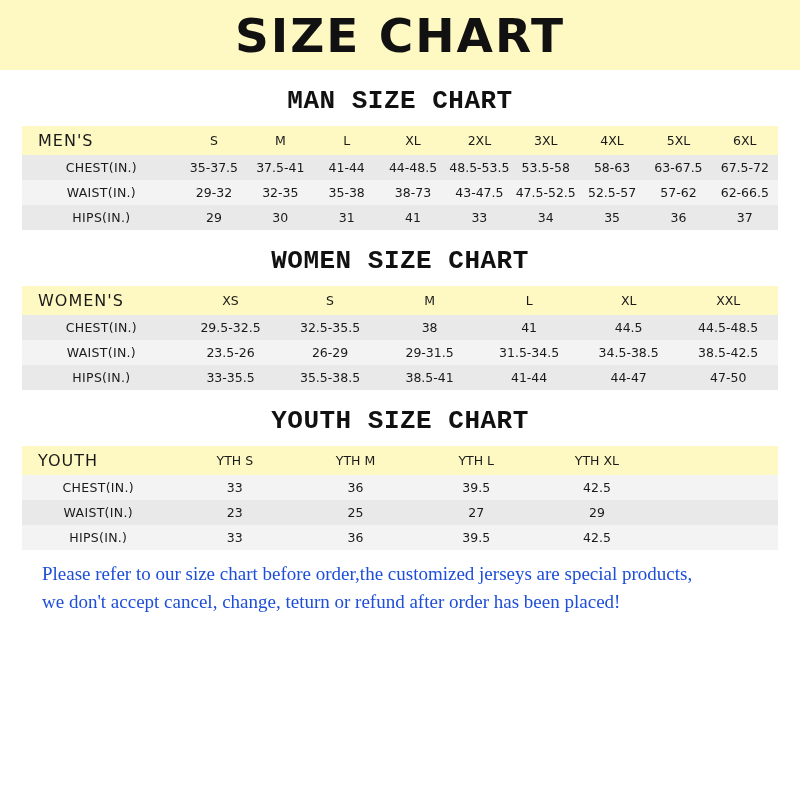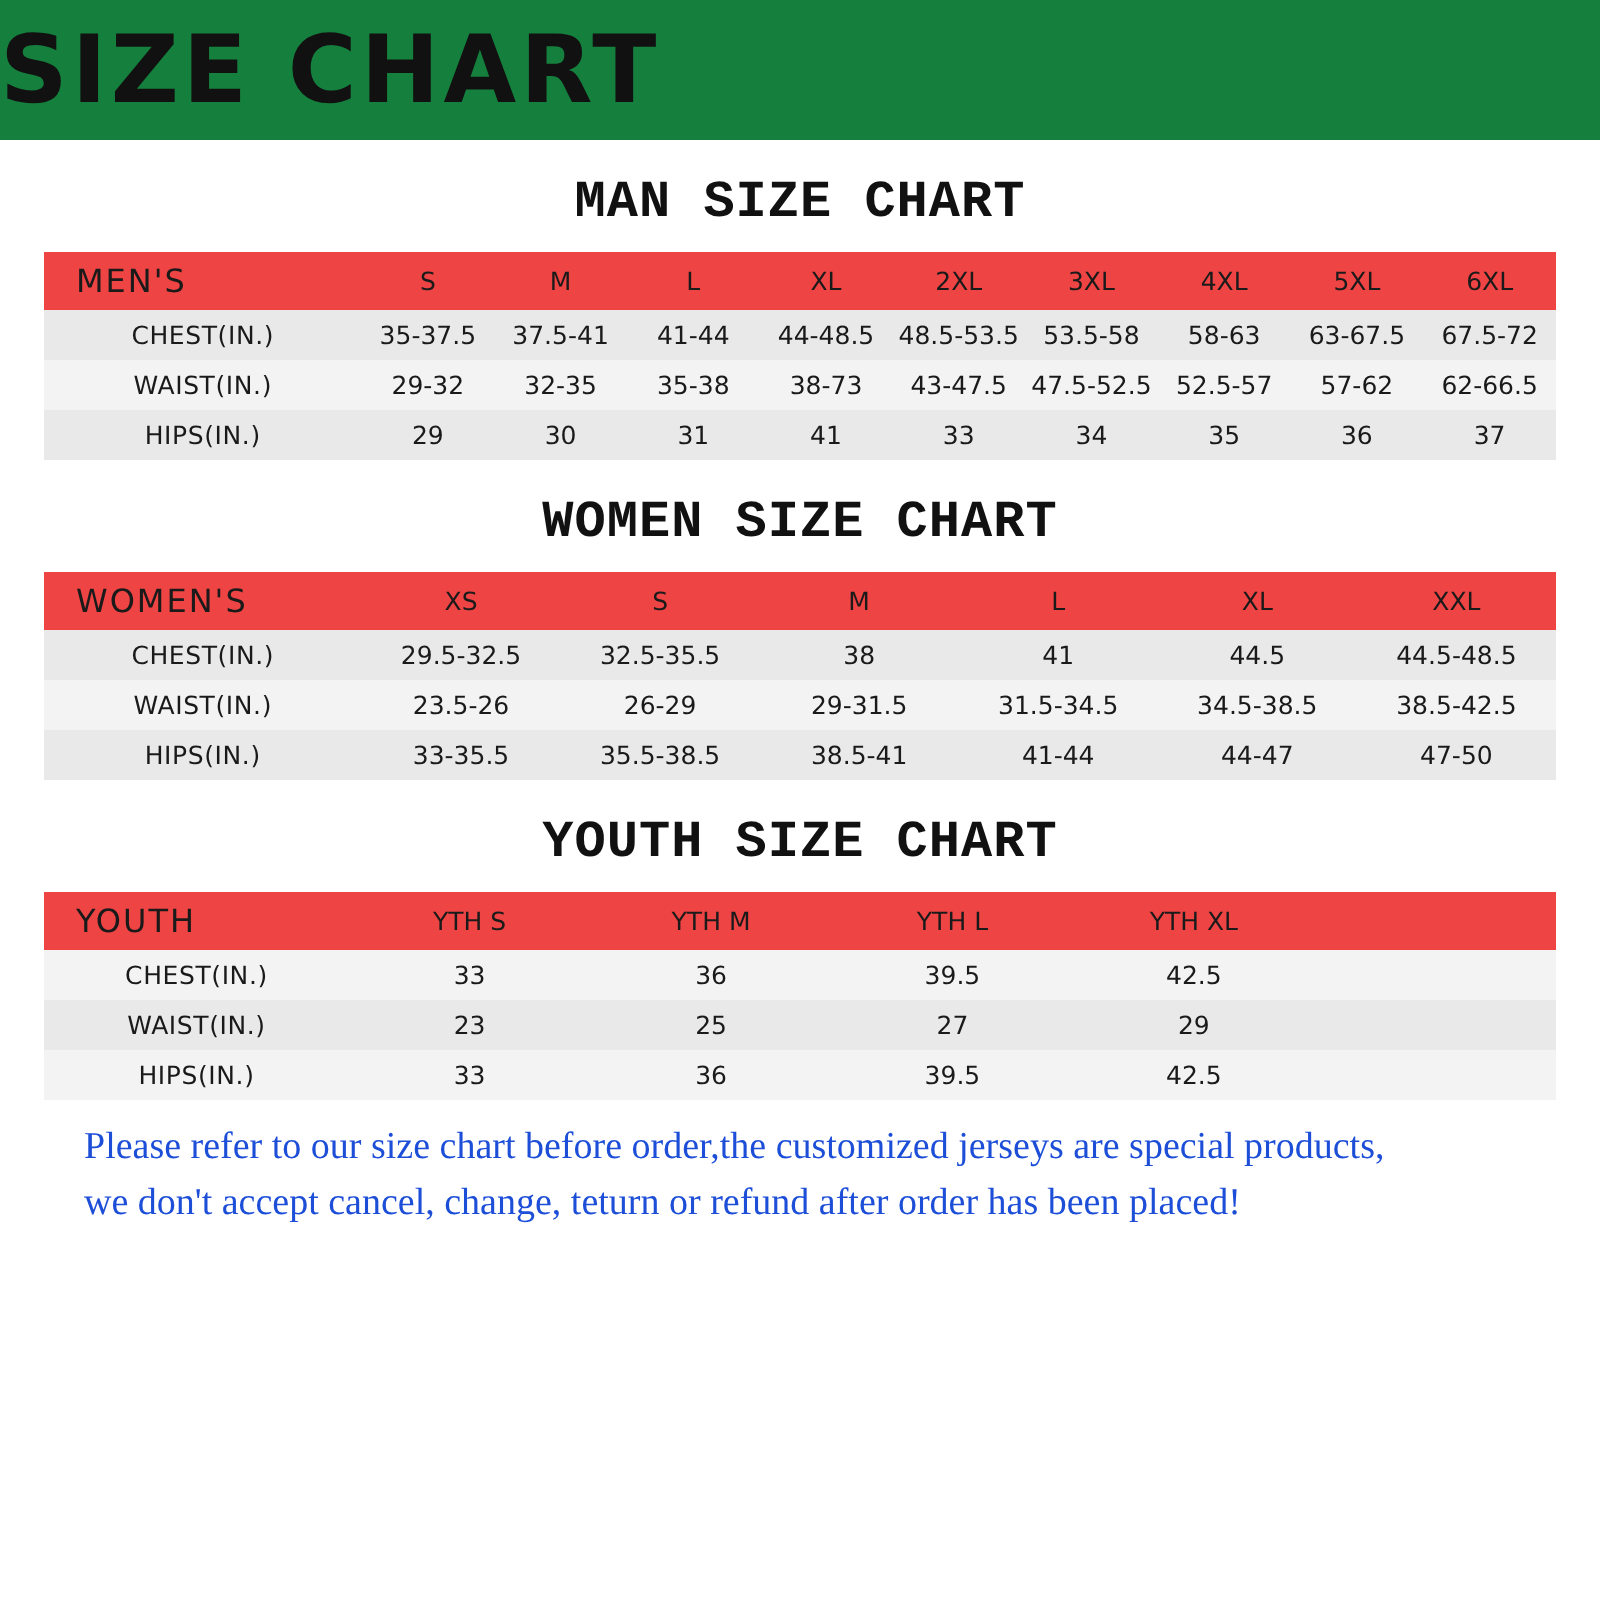--- a/index.html
+++ b/index.html
@@ -16,25 +16,25 @@
   .page {
     width: 800px;
     height: 800px;
     position: relative;
     background: #ffffff;
     box-sizing: border-box;
     display: flex;
     flex-direction: column;
   }
   .header-band {
-    background: #15803d;
+    background: #fef9c3;
     height: 70px;
     display: flex;
     align-items: center;
-    justify-content: flex-start;
+    justify-content: center;
   }
   .header-title {
     font-family: "DejaVu Sans", sans-serif;
     font-weight: bold;
     font-size: 47px;
     letter-spacing: 2px;
     color: #111111;
     line-height: 1;
   }
   .content {
@@ -57,21 +57,21 @@
     table-layout: fixed;
   }
   table.size-table td, table.size-table th {
     text-align: center;
     font-size: 12.5px;
     color: #1a1a1a;
     padding: 5px 2px;
     font-weight: normal;
   }
   thead tr {
-    background: #ef4444;
+    background: #fef9c3;
   }
   thead th {
     color: #ffffff;
     font-weight: bold;
     font-size: 14px;
     padding: 9px 2px;
   }
   thead th.row-label-head {
     text-align: left;
     padding-left: 16px;

